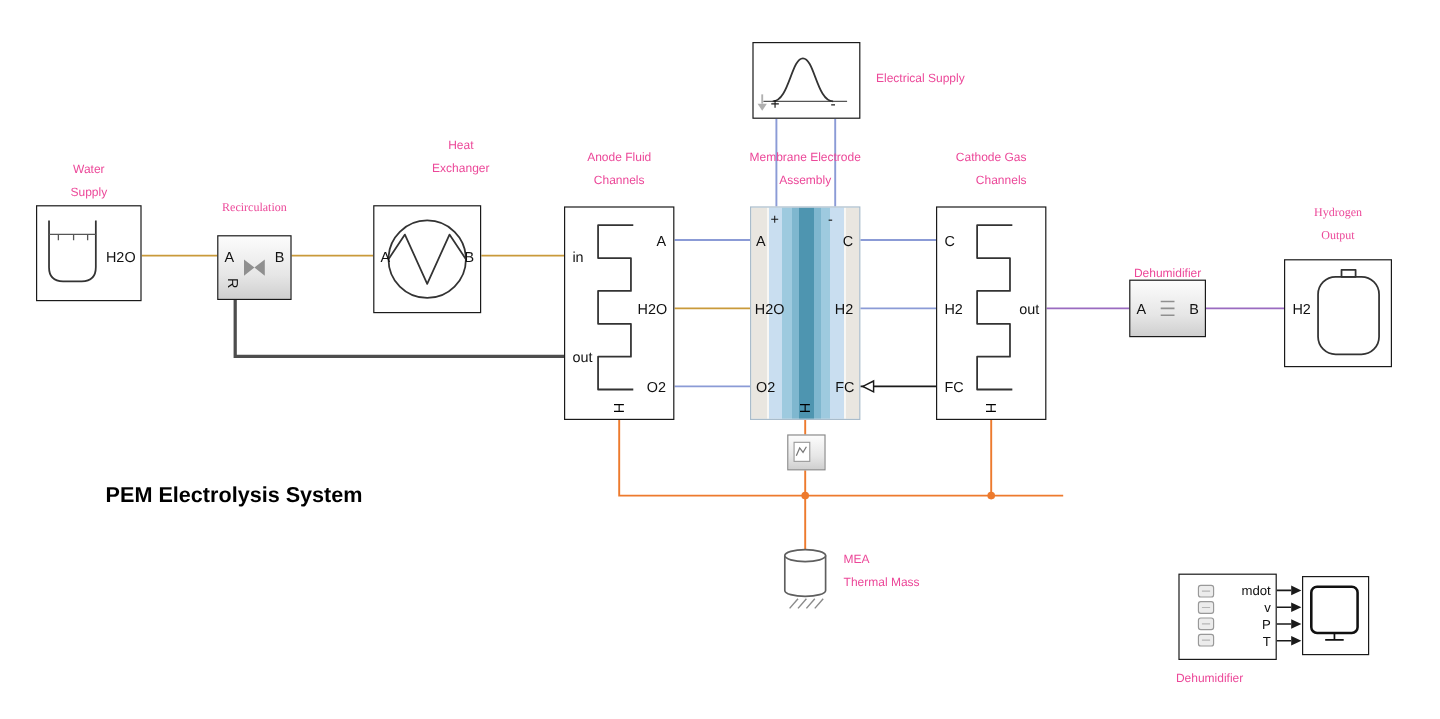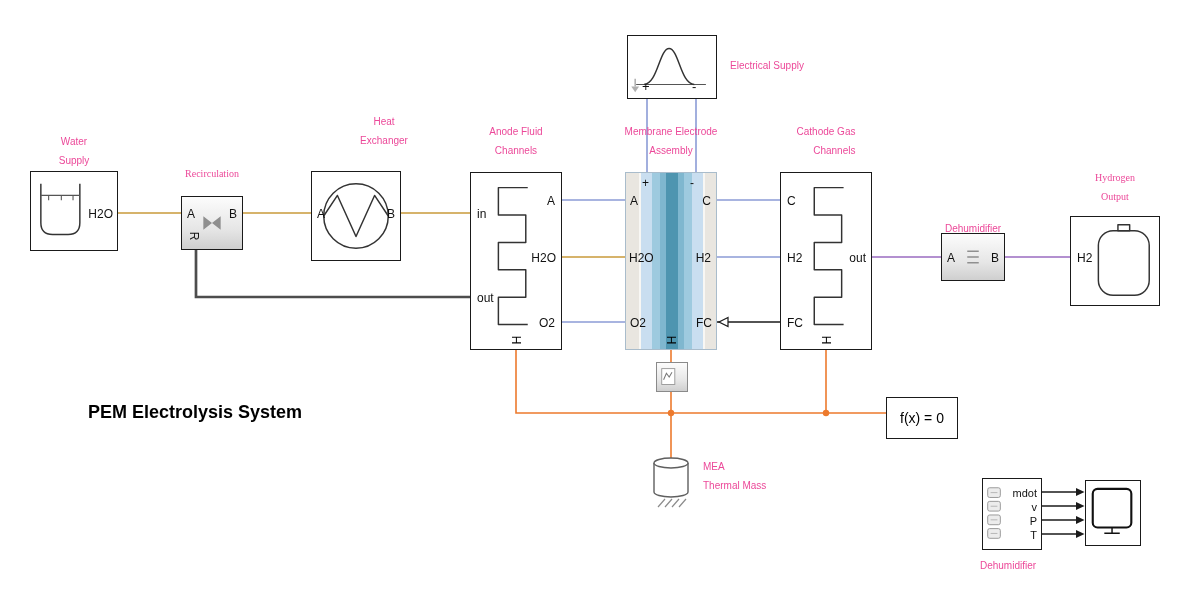--- a/index.html
+++ b/index.html
@@ -180,32 +180,29 @@
   </div>
 
   <div class="block" style="left:1070px; top:216px; width:90px; height:90px;">
     <svg viewBox="0 0 90 90">
       <rect x="28" y="14" width="52" height="66" rx="15" class="icon-stroke"></rect>
       <rect x="48" y="8" width="12" height="6" class="icon-stroke"></rect>
     </svg>
     <span class="port" style="left:6px; top:34px;">H2</span>
   </div>
 
-  <div class="block" id="solver-block" style="left:886px; top:397px; width:72px; height:42px;">
-    <span>f(x) = 0</span>
-  </div>
 
   <div class="block block-grad" id="sensor-block" style="left:656px; top:362px; width:32px; height:30px;">
     <svg viewBox="0 0 32 30">
       <rect x="5" y="6" width="14" height="17" fill="#fff" stroke="#999" stroke-width="1"></rect>
       <path d="M7 18 L10 11 L13 15 L16 10" fill="none" stroke="#777" stroke-width="1.1"></path>
     </svg>
   </div>
 
-  <div class="block" style="left:982px; top:478px; width:60px; height:72px;">
+  <div class="block" style="left:982px; top:478px; width:82px; height:72px;">
     <svg viewBox="0 0 58 72">
       <g fill="#ececec" stroke="#999" stroke-width="1">
         <rect x="4" y="9" width="13" height="10" rx="2"></rect>
         <rect x="4" y="23" width="13" height="10" rx="2"></rect>
         <rect x="4" y="37" width="13" height="10" rx="2"></rect>
         <rect x="4" y="51" width="13" height="10" rx="2"></rect>
       </g>
       <path d="M7 14 H14 M7 28 H14 M7 42 H14 M7 56 H14" stroke="#b5b5b5" stroke-width="1" fill="none"></path>
     </svg>
     <span class="port port-sm" style="right:4px; top:7px;">mdot</span>

